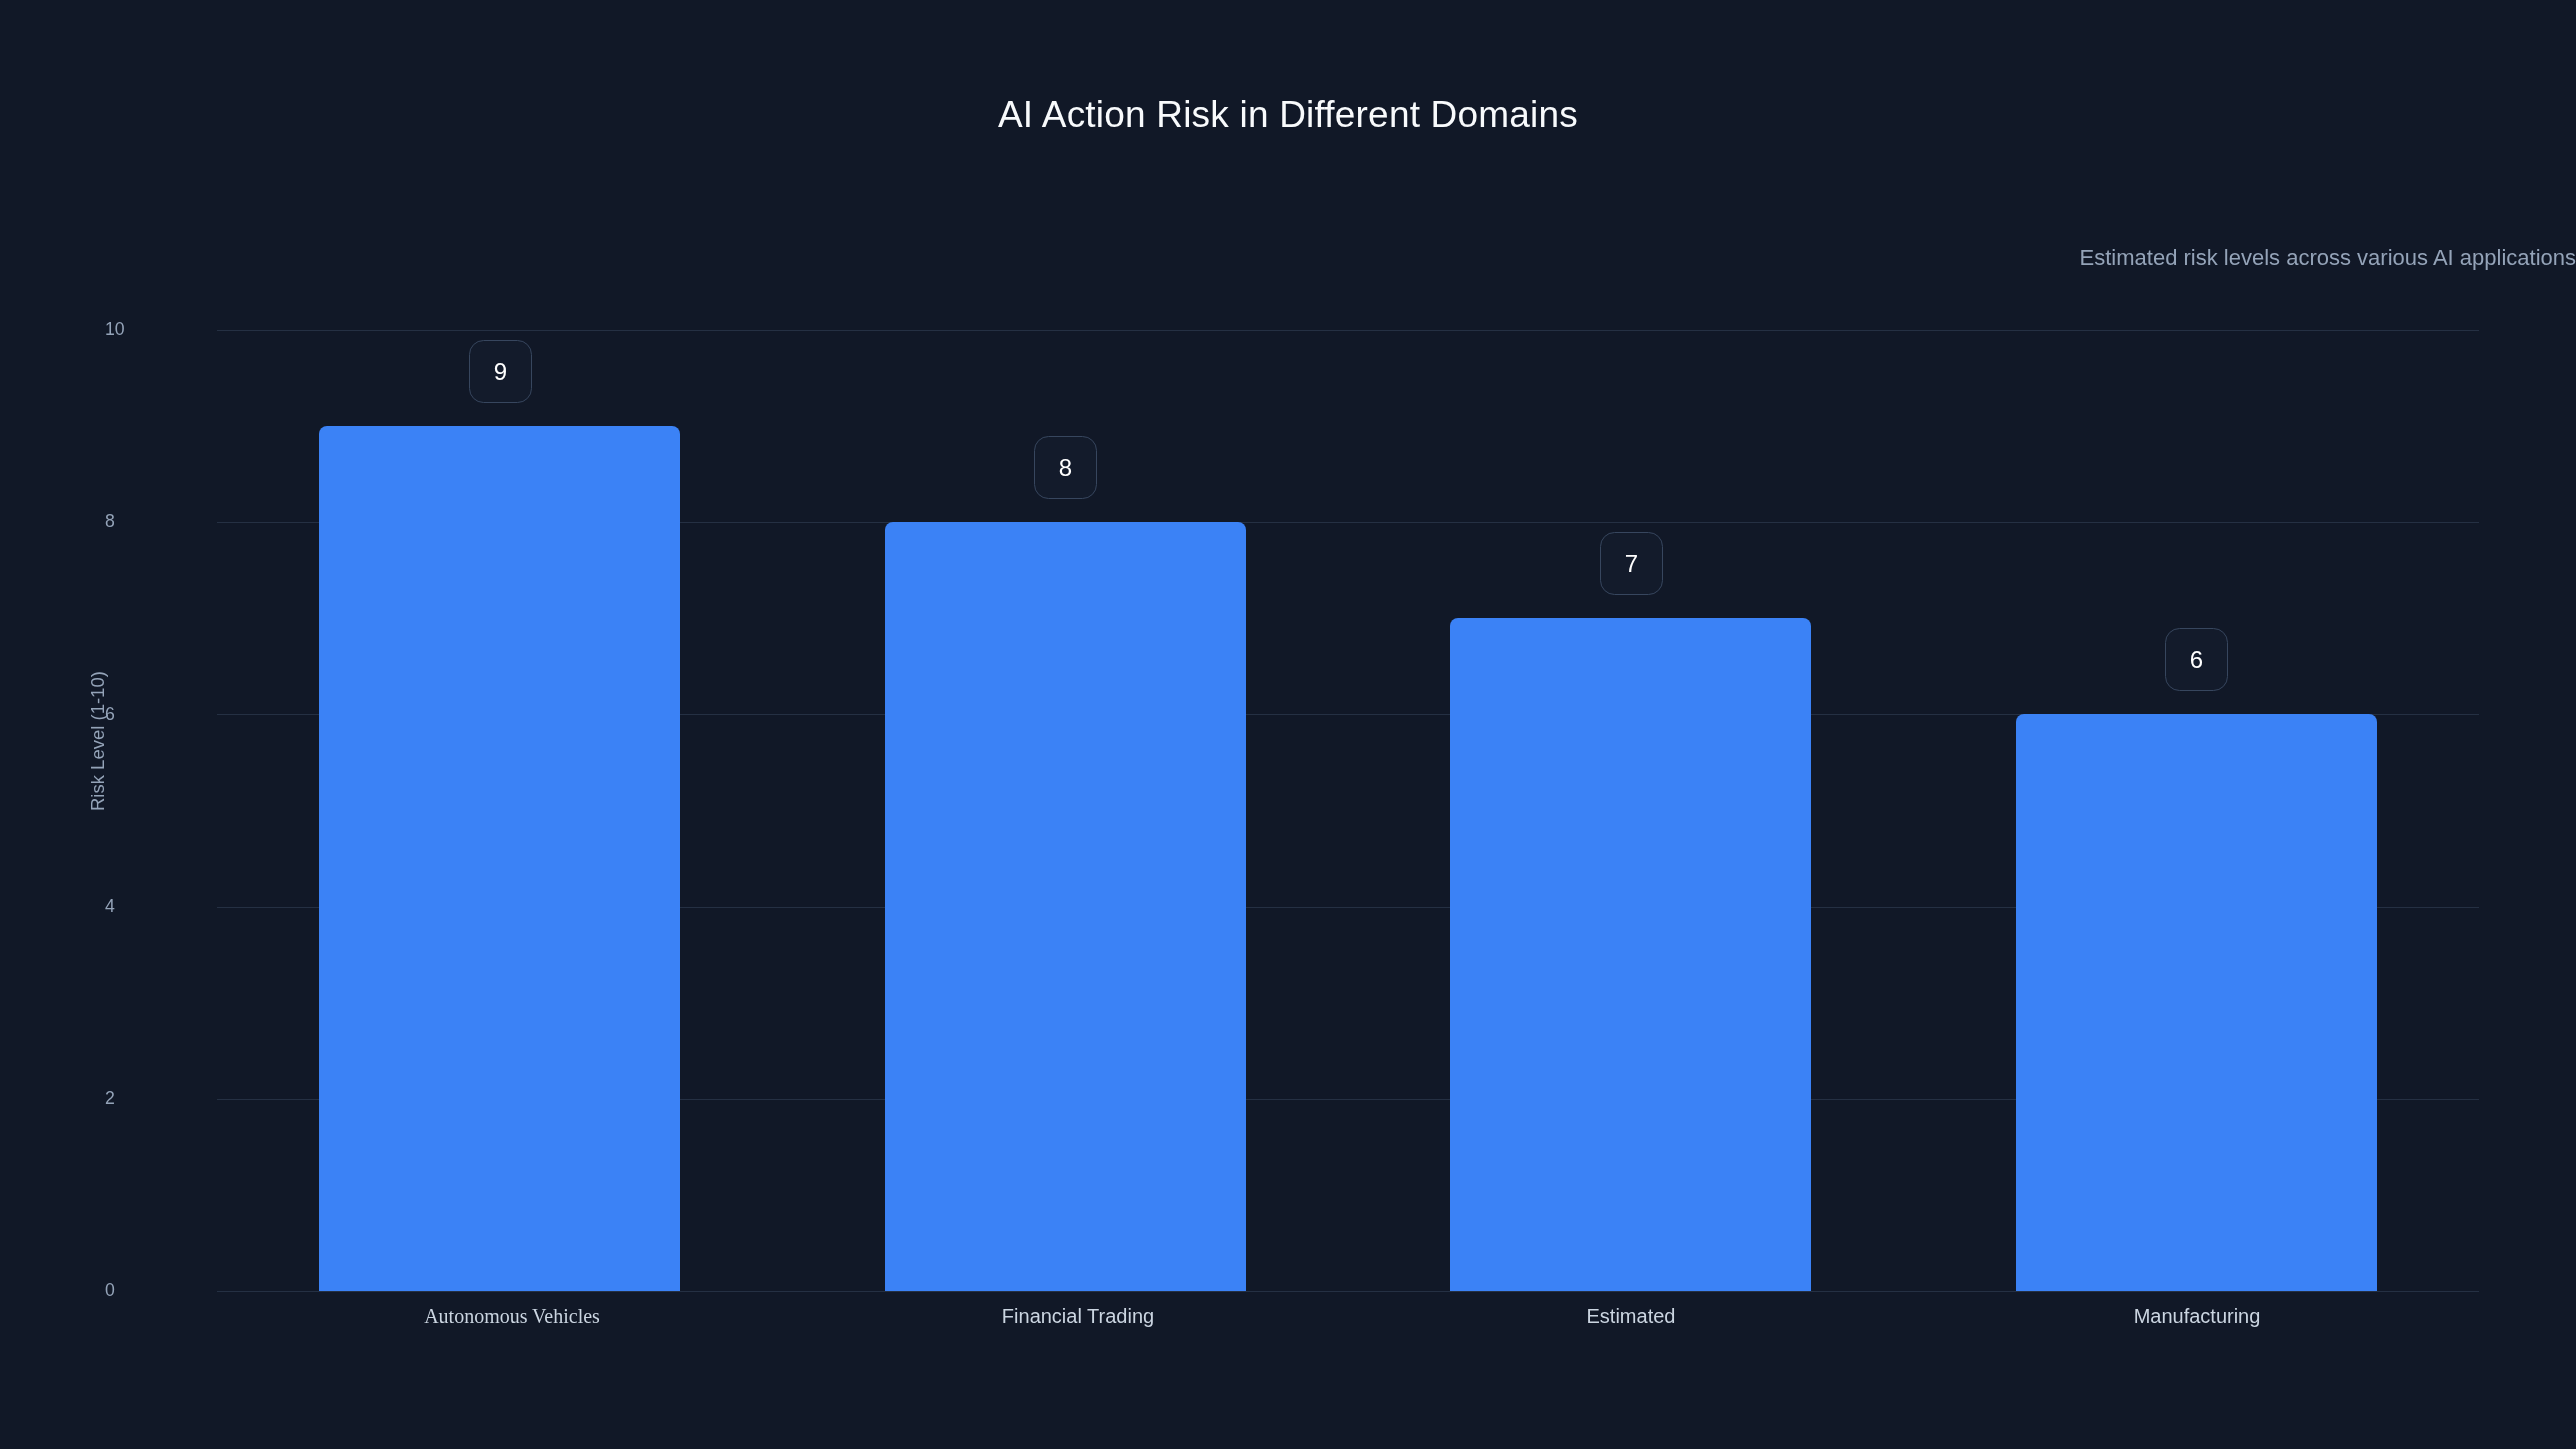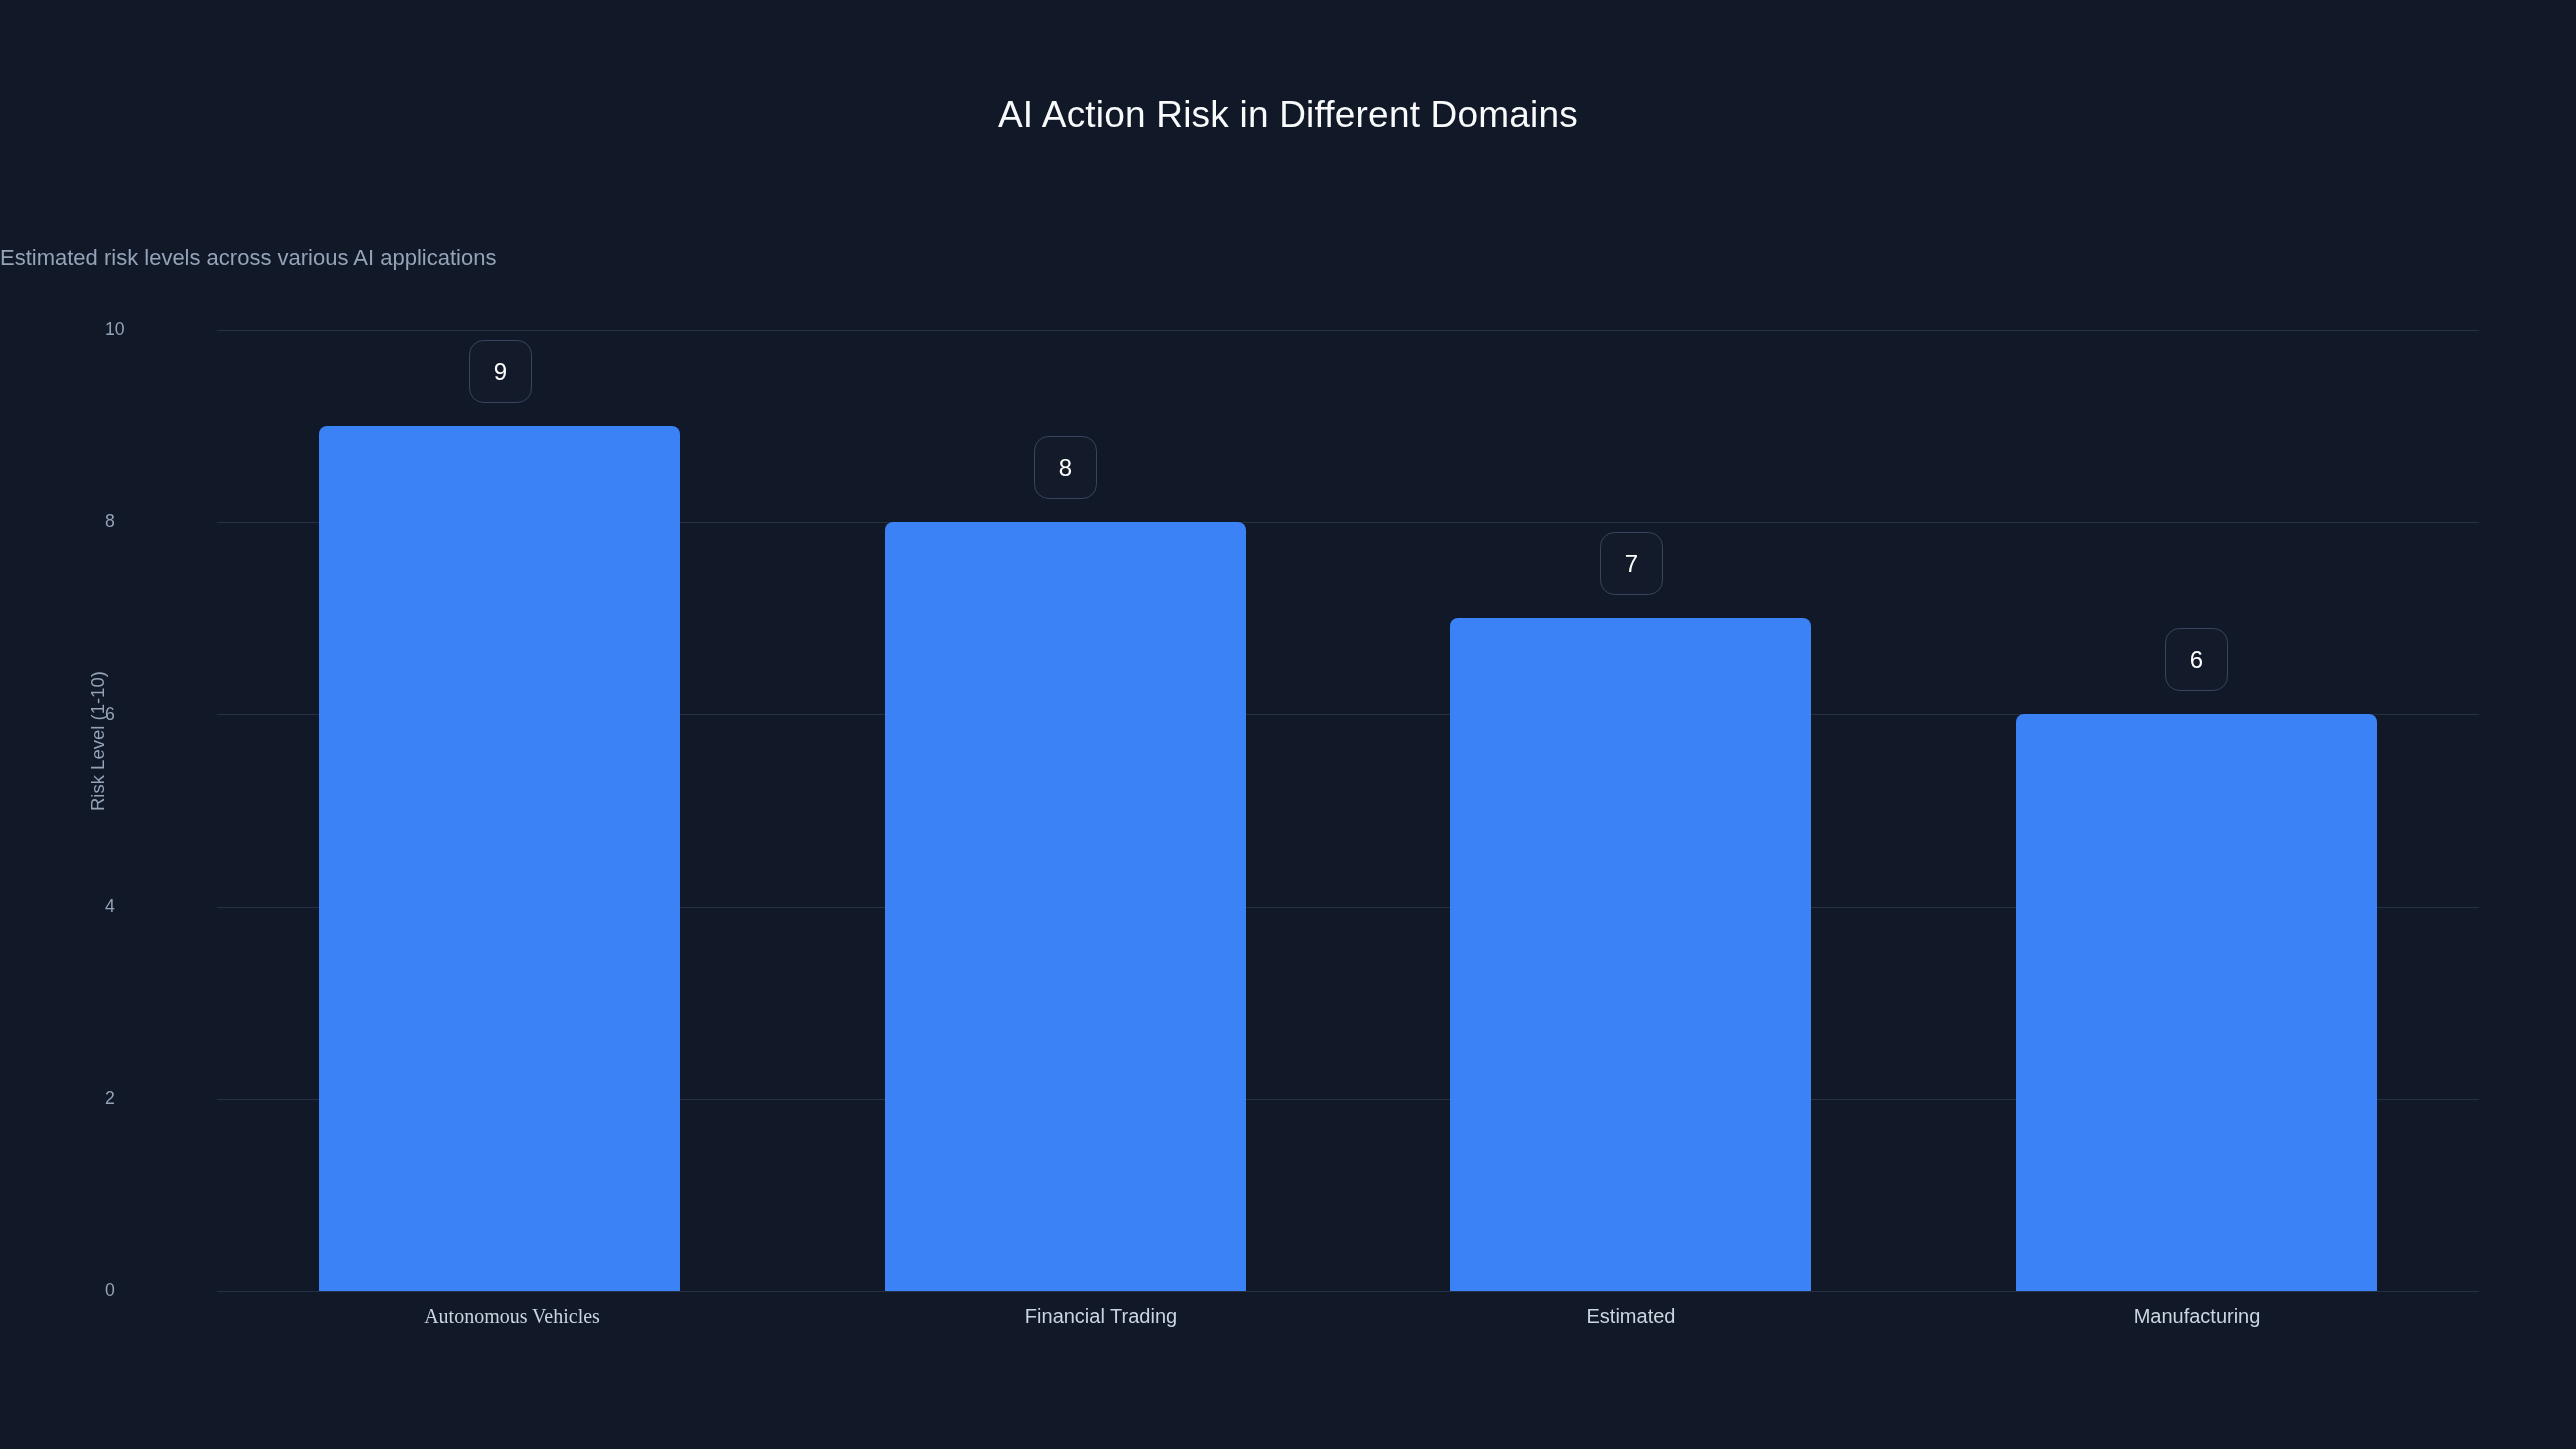--- a/index.html
+++ b/index.html
@@ -33,21 +33,21 @@
     font-size: 37px;
     font-weight: 400;
     letter-spacing: 0.2px;
     line-height: 1.1;
   }
   .chart-subtitle {
     position: absolute;
     left: 0;
     top: 246px;
     width: 2576px;
-    text-align: left;
+    text-align: right;
     color: #94A3B8;
     font-size: 22px;
     font-weight: 400;
     line-height: 1.1;
   }
 
   
   #plot {
     position: absolute;
     left: 217px;
@@ -159,19 +159,19 @@
   </div>
 
   <div id="badges">
       <div class="badge" style="left: 469px; top: 340px;">9</div>
       <div class="badge" style="left: 1034px; top: 436px;">8</div>
       <div class="badge" style="left: 1600px; top: 532px;">7</div>
       <div class="badge" style="left: 2165px; top: 628px;">6</div>
     </div>
   <div id="xticks">
       <div class="xtick-label" style="left: 229px; width: 566px; font-family: Liberation Serif, serif;">Autonomous Vehicles</div>
-      <div class="xtick-label" style="left: 818px; width: 566px;">Financial Trading</div>
+      <div class="xtick-label" style="left: 795px; width: 566px;">Financial Trading</div>
       <div class="xtick-label" style="left: 1348px; width: 566px;">Estimated</div>
       <div class="xtick-label" style="left: 1914px; width: 566px;">Manufacturing</div>
     </div>
 
 </div>
 
 
 </body></html>

